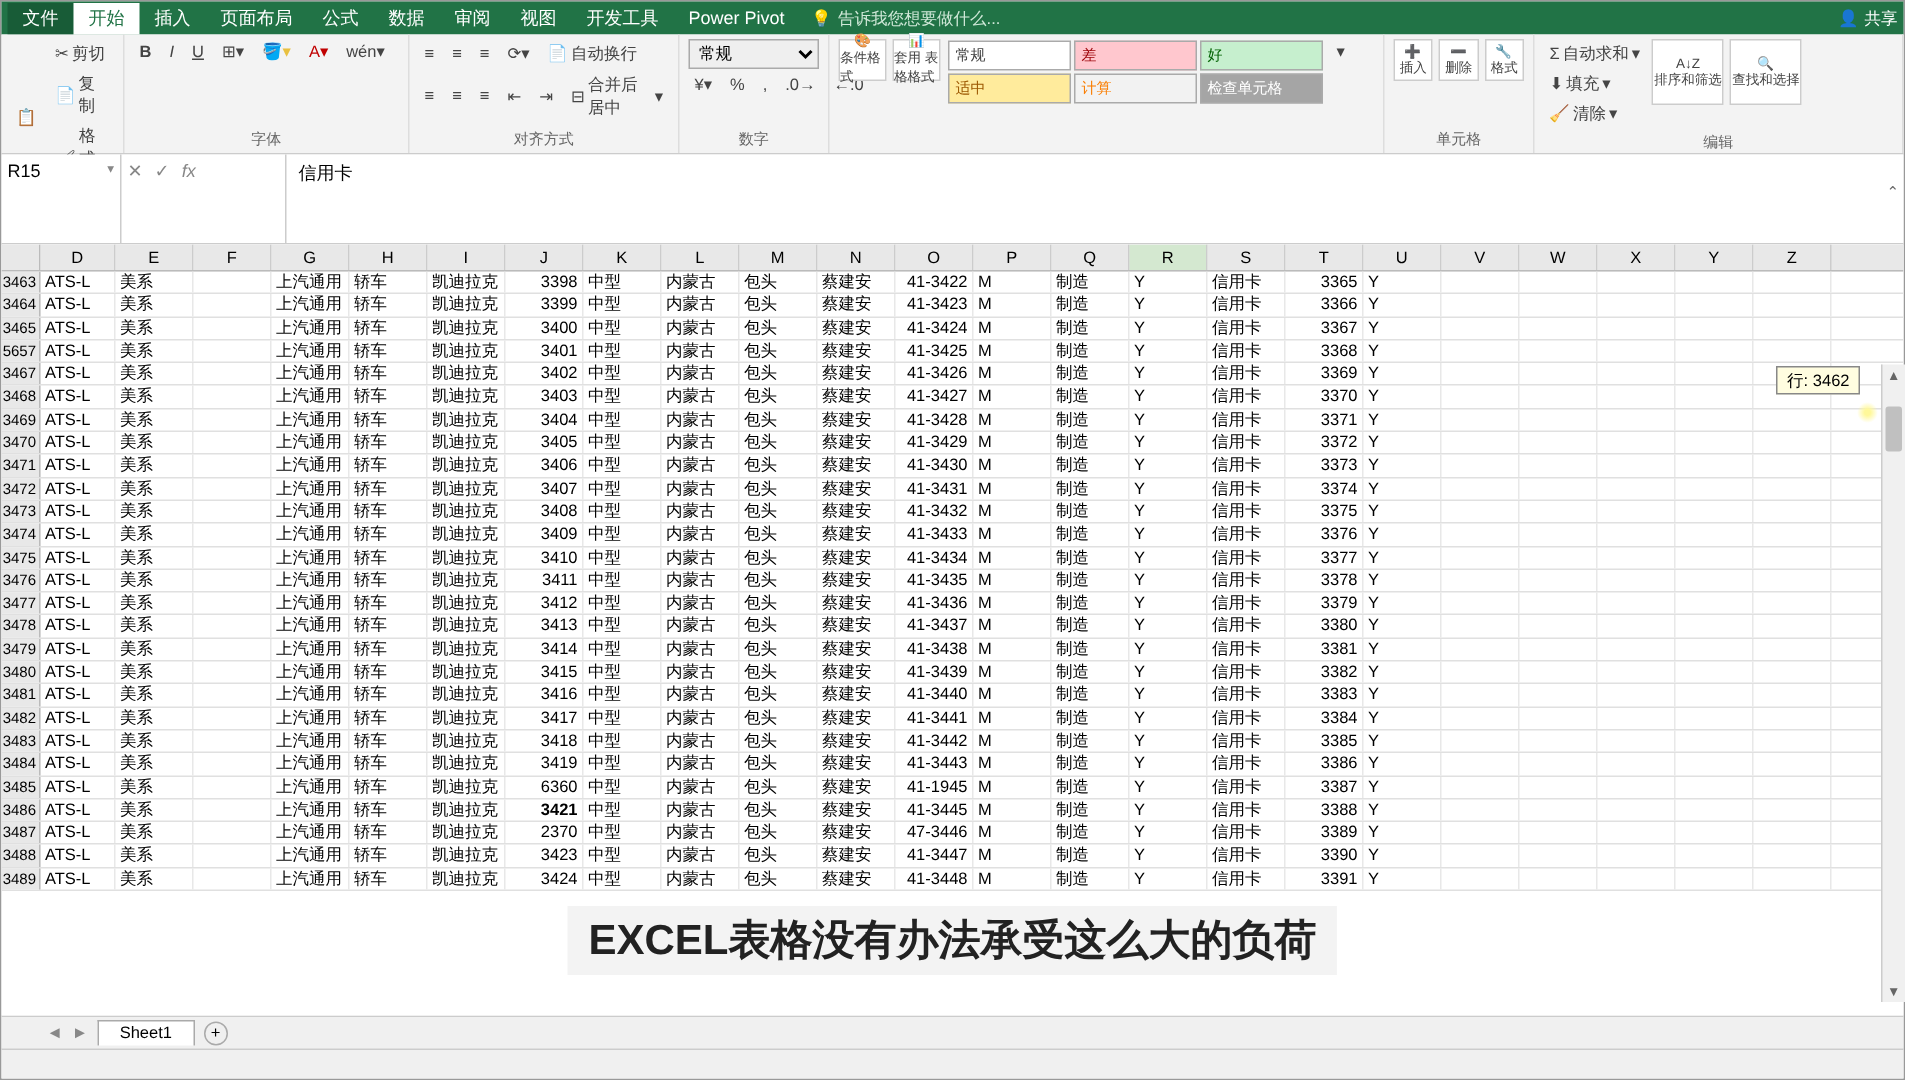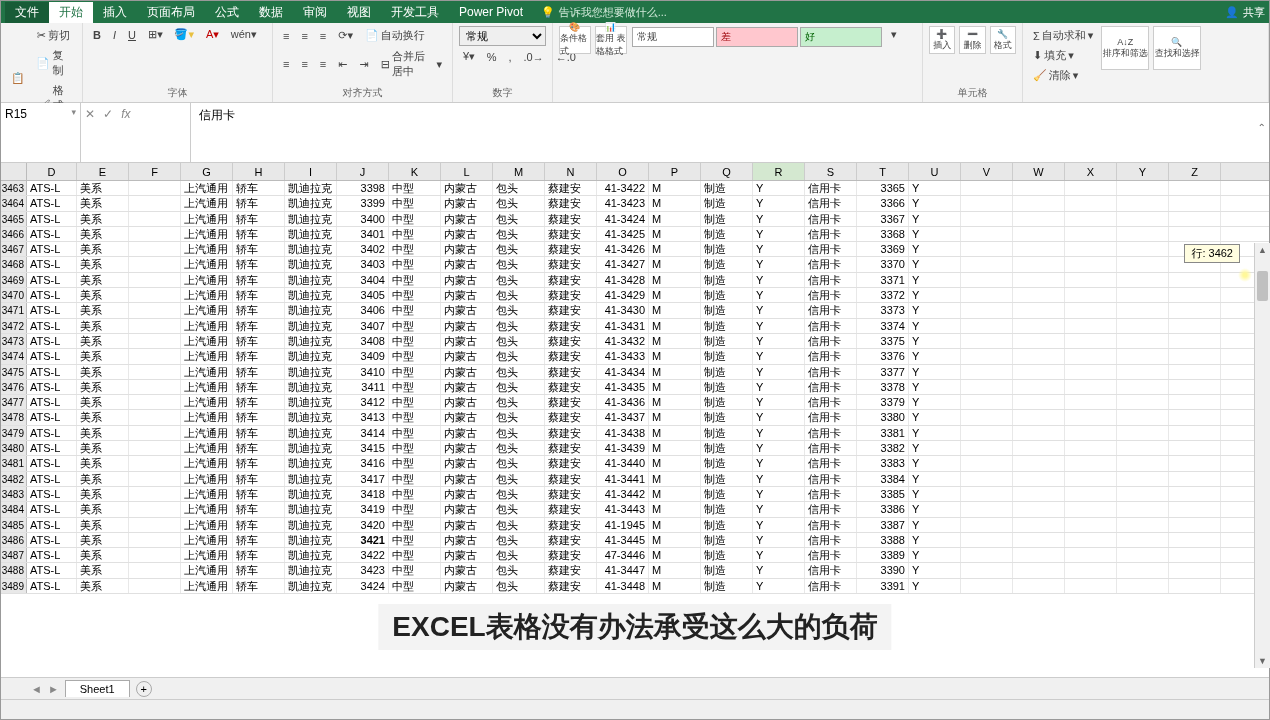--- a/index.html
+++ b/index.html
@@ -161,20 +161,25 @@
             <span>📊</span>
             <span>套用
 表格格式</span>
           </div>
         <div>
           <div style="display:flex">
             <div class="style-cell style-normal">常规</div>
             <div class="style-cell style-bad">差</div>
             <div class="style-cell style-good">好</div>
           </div>
+          <div style="display:flex">
+            <div class="style-cell style-mid">适中</div>
+            <div class="style-cell style-calc">计算</div>
+            <div class="style-cell style-check">检查单元格</div>
+          </div>
         </div>
         <span class="ribbon-btn">▾</span>
       </div>
     </div>
 
     <div class="ribbon-group" style="width:100px">
       <div class="ribbon-row">
         <div class="big-icon">
             <span>➕</span>
             <span>插入</span>
@@ -200,20 +205,21 @@
         </div>
         <div class="big-icon" style="width:48px;height:44px">
             <span>A↓Z</span>
             <span>排序和筛选</span>
           </div>
         <div class="big-icon" style="width:48px;height:44px">
             <span>🔍</span>
             <span>查找和选择</span>
           </div>
       </div>
+      <div class="label">编辑</div>
     </div>
   </div>
   <span class="collapse-ribbon">⌃</span>
 
   <div class="formula-bar">
     <div class="name-box">
         <input value="R15" style="">
         <span style="color:#888;font-size:9px">▾</span>
       </div>
     <div class="fx-buttons">
@@ -324,21 +330,21 @@
           <div class="cell" style="width: 52px;">信用卡</div>
           <div class="cell num" style="width: 52px;">3367</div>
           <div class="cell" style="width: 52px;">Y</div>
           <div class="cell" style="width: 52px;"></div>
           <div class="cell" style="width: 52px;"></div>
           <div class="cell" style="width: 52px;"></div>
           <div class="cell" style="width: 52px;"></div>
           <div class="cell" style="width: 52px;"></div>
         </div>
         <div class="row">
-          <div class="row-h">3466</div>
+          <div class="row-h">5657</div>
           <div class="cell" style="width: 50px;">ATS-L</div>
           <div class="cell" style="width: 52px;">美系</div>
           <div class="cell" style="width: 52px;"></div>
           <div class="cell" style="width: 52px;">上汽通用</div>
           <div class="cell" style="width: 52px;">轿车</div>
           <div class="cell" style="width: 52px;">凯迪拉克</div>
           <div class="cell num" style="width: 52px;">3401</div>
           <div class="cell" style="width: 52px;">中型</div>
           <div class="cell" style="width: 52px;">内蒙古</div>
           <div class="cell" style="width: 52px;">包头</div>
@@ -825,21 +831,21 @@
           <div class="cell" style="width: 52px;"></div>
         </div>
         <div class="row">
           <div class="row-h">3485</div>
           <div class="cell" style="width: 50px;">ATS-L</div>
           <div class="cell" style="width: 52px;">美系</div>
           <div class="cell" style="width: 52px;"></div>
           <div class="cell" style="width: 52px;">上汽通用</div>
           <div class="cell" style="width: 52px;">轿车</div>
           <div class="cell" style="width: 52px;">凯迪拉克</div>
-          <div class="cell num" style="width: 52px;">3420</div>
+          <div class="cell num" style="width: 52px;">6360</div>
           <div class="cell" style="width: 52px;">中型</div>
           <div class="cell" style="width: 52px;">内蒙古</div>
           <div class="cell" style="width: 52px;">包头</div>
           <div class="cell" style="width: 52px;">蔡建安</div>
           <div class="cell num" style="width: 52px;">41-1945</div>
           <div class="cell" style="width: 52px;">M</div>
           <div class="cell" style="width: 52px;">制造</div>
           <div class="cell" style="width: 52px;">Y</div>
           <div class="cell" style="width: 52px;">信用卡</div>
           <div class="cell num" style="width: 52px;">3387</div>
@@ -877,21 +883,21 @@
           <div class="cell" style="width: 52px;"></div>
         </div>
         <div class="row">
           <div class="row-h">3487</div>
           <div class="cell" style="width: 50px;">ATS-L</div>
           <div class="cell" style="width: 52px;">美系</div>
           <div class="cell" style="width: 52px;"></div>
           <div class="cell" style="width: 52px;">上汽通用</div>
           <div class="cell" style="width: 52px;">轿车</div>
           <div class="cell" style="width: 52px;">凯迪拉克</div>
-          <div class="cell num" style="width: 52px;">3422</div>
+          <div class="cell num" style="width: 52px;">2370</div>
           <div class="cell" style="width: 52px;">中型</div>
           <div class="cell" style="width: 52px;">内蒙古</div>
           <div class="cell" style="width: 52px;">包头</div>
           <div class="cell" style="width: 52px;">蔡建安</div>
           <div class="cell num" style="width: 52px;">47-3446</div>
           <div class="cell" style="width: 52px;">M</div>
           <div class="cell" style="width: 52px;">制造</div>
           <div class="cell" style="width: 52px;">Y</div>
           <div class="cell" style="width: 52px;">信用卡</div>
           <div class="cell num" style="width: 52px;">3389</div>

